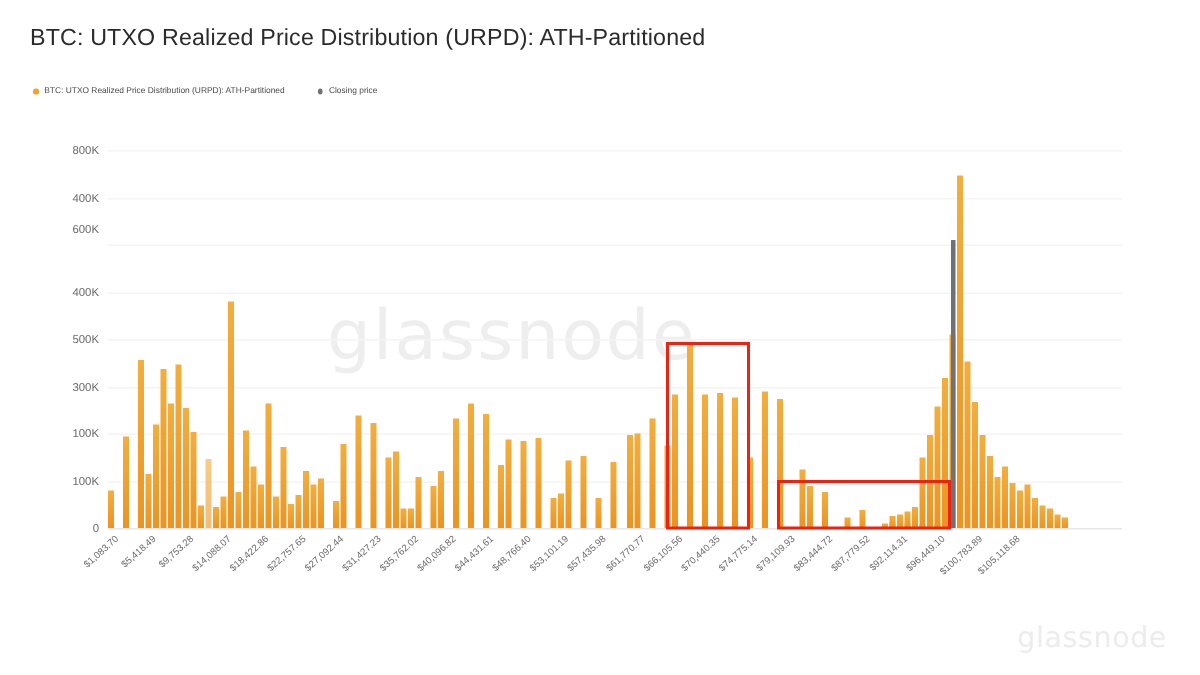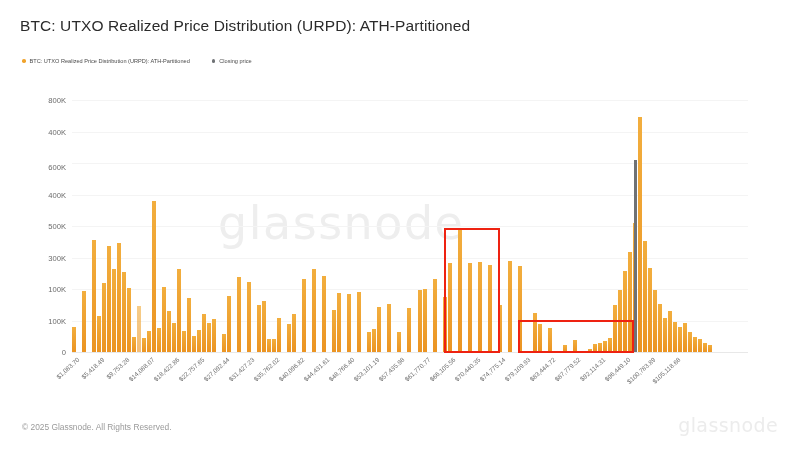--- a/index.html
+++ b/index.html
@@ -289,21 +289,21 @@
       </div>
   </div>
 
   <div id="yticks">
       <div class="ytick" style="top: 352px;">0</div>
       <div class="ytick" style="top: 320.5px;">100K</div>
       <div class="ytick" style="top: 289px;">100K</div>
       <div class="ytick" style="top: 257.5px;">300K</div>
       <div class="ytick" style="top: 226px;">500K</div>
       <div class="ytick" style="top: 194.5px;">400K</div>
-      <div class="ytick" style="top: 167px; text-align: center;">600K</div>
+      <div class="ytick" style="top: 153px; text-align: center;">600K</div>
       <div class="ytick" style="top: 131.5px;">400K</div>
       <div class="ytick" style="top: 100px;">800K</div>
     </div>
   <div id="xticks">
       <div class="xtick" style="left: 76px;">$1,083.70</div>
       <div class="xtick" style="left: 101.037px;">$5,418.49</div>
       <div class="xtick" style="left: 126.074px;">$9,753.28</div>
       <div class="xtick" style="left: 151.111px;">$14,088.07</div>
       <div class="xtick" style="left: 176.148px;">$18,422.86</div>
       <div class="xtick" style="left: 201.185px;">$22,757.65</div>
@@ -325,16 +325,15 @@
       <div class="xtick" style="left: 601.778px;">$92,114.31</div>
       <div class="xtick" style="left: 626.815px;">$96,449.10</div>
       <div class="xtick" style="left: 651.852px;">$100,783.89</div>
       <div class="xtick" style="left: 676.889px;">$105,118.68</div>
     </div>
   <div id="boxes">
       <div class="highlight-box" style="left: 444px; top: 228px; width: 56px; height: 125px; border-color: rgb(238, 34, 17);"></div>
       <div class="highlight-box" style="left: 518px; top: 320px; width: 116px; height: 33px; border-color: rgb(238, 34, 17);"></div>
     </div>
 
-  <div class="footer-text">© 2025 Glassnode. All Rights Reserved.</div>
   <div class="footer-logo">glassnode</div>
 
 </div>
 
 </body></html>

